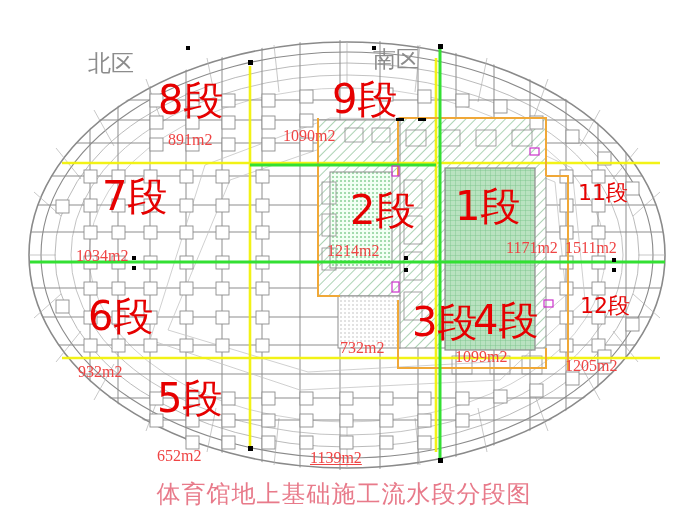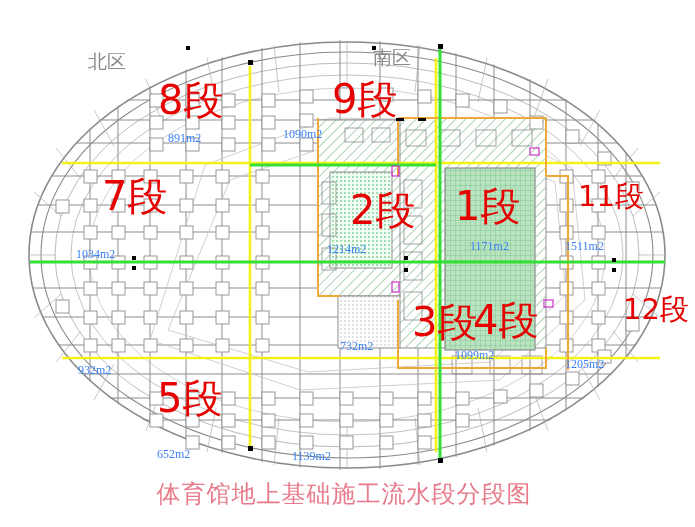--- a/index.html
+++ b/index.html
@@ -13,27 +13,27 @@
   
   #cad{position:absolute;left:0;top:0;width:695px;height:527px;}
 
   
   .zonelbl{
     position:absolute;color:#e60000;font-weight:400;
     font-family:"DejaVu Sans","Liberation Sans",sans-serif;
     white-space:nowrap;line-height:1;letter-spacing:0px;
   }
   .seg{font-size:40px;}
-  .seg.small{font-size:29px;}
+  .seg.small{font-size:22px;}
   .area{
-    position:absolute;color:#3b82f6;font-size:12px;white-space:nowrap;
+    position:absolute;color:#ef4444;font-size:16px;white-space:nowrap;
     font-family:"Liberation Serif","DejaVu Serif",serif;line-height:1;
   }
   .dirlbl{
-    position:absolute;color:#8c8c8c;font-size:19px;white-space:nowrap;
+    position:absolute;color:#8c8c8c;font-size:23px;white-space:nowrap;
     font-family:"DejaVu Sans","Liberation Sans",sans-serif;line-height:1;
   }
   #caption{
     position:absolute;left:0;top:478px;width:688px;text-align:center;
     color:#e87a8a;font-size:24px;letter-spacing:1px;
     font-family:"DejaVu Sans","Liberation Sans",sans-serif;
   }
 </style>
 </head>
 <body>
@@ -338,48 +338,49 @@
       <rect x="392" y="282" width="7" height="10"></rect>
       <rect x="530" y="148" width="9" height="7"></rect>
       <rect x="544" y="300" width="9" height="7"></rect>
     </g>
   </svg>
 
   <div class="dirlbl" style="left:88px;top:52px;">北区</div>
   <div class="dirlbl" style="left:373px;top:48px;">南区</div>
 
   <div class="zonelbl seg" style="left:455px;top:186px;">1段</div>
-  <div class="area" style="left:470px;top:240px;">1171m2</div>
+  <div class="area" style="left:470px;top:240px;padding-left:36px;">1171m2</div>
 
   <div class="zonelbl seg" style="left:350px;top:190px;">2段</div>
   <div class="area" style="left:327px;top:243px;">1214m2</div>
 
   <div class="zonelbl seg" style="left:380px;top:302px;margin-left:32px;">3段</div>
   <div class="area" style="left:340px;top:340px;">732m2</div>
 
   <div class="zonelbl seg" style="left:465px;top:300px;margin-left:8px;">4段</div>
   <div class="area" style="left:455px;top:349px;">1099m2</div>
 
   <div class="zonelbl seg" style="left:157px;top:378px;">5段</div>
   <div class="area" style="left:157px;top:448px;">652m2</div>
 
+  <div class="zonelbl seg" style="left:88px;top:296px;">6段</div>
   <div class="area" style="left:78px;top:345px;margin-top:19px;">932m2</div>
 
   <div class="zonelbl seg" style="left:102px;top:176px;">7段</div>
   <div class="area" style="left:76px;top:248px;">1034m2</div>
 
   <div class="zonelbl seg" style="left:158px;top:80px;">8段</div>
   <div class="area" style="left:168px;top:132px;">891m2</div>
 
   <div class="zonelbl seg" style="left:332px;top:79px;">9段</div>
   <div class="area" style="left:283px;top:128px;">1090m2</div>
 
-  <div class="area" style="left:292px;top:450px;">1139m2</div>
+  <div class="area" style="left:310px;top:450px;text-decoration:underline;">1139m2</div>
 
   <div class="zonelbl seg small" style="left:578px;top:182px;">11段</div>
   <div class="area" style="left:565px;top:240px;">1511m2</div>
 
-  <div class="zonelbl seg small" style="left:580px;top:295px;margin-left:43px;">12段</div>
+  <div class="zonelbl seg small" style="left:580px;top:295px;">12段</div>
   <div class="area" style="left:565px;top:358px;">1205m2</div>
 
   <div id="caption">体育馆地上基础施工流水段分段图</div>
 
 </div>
 
 </body></html>

